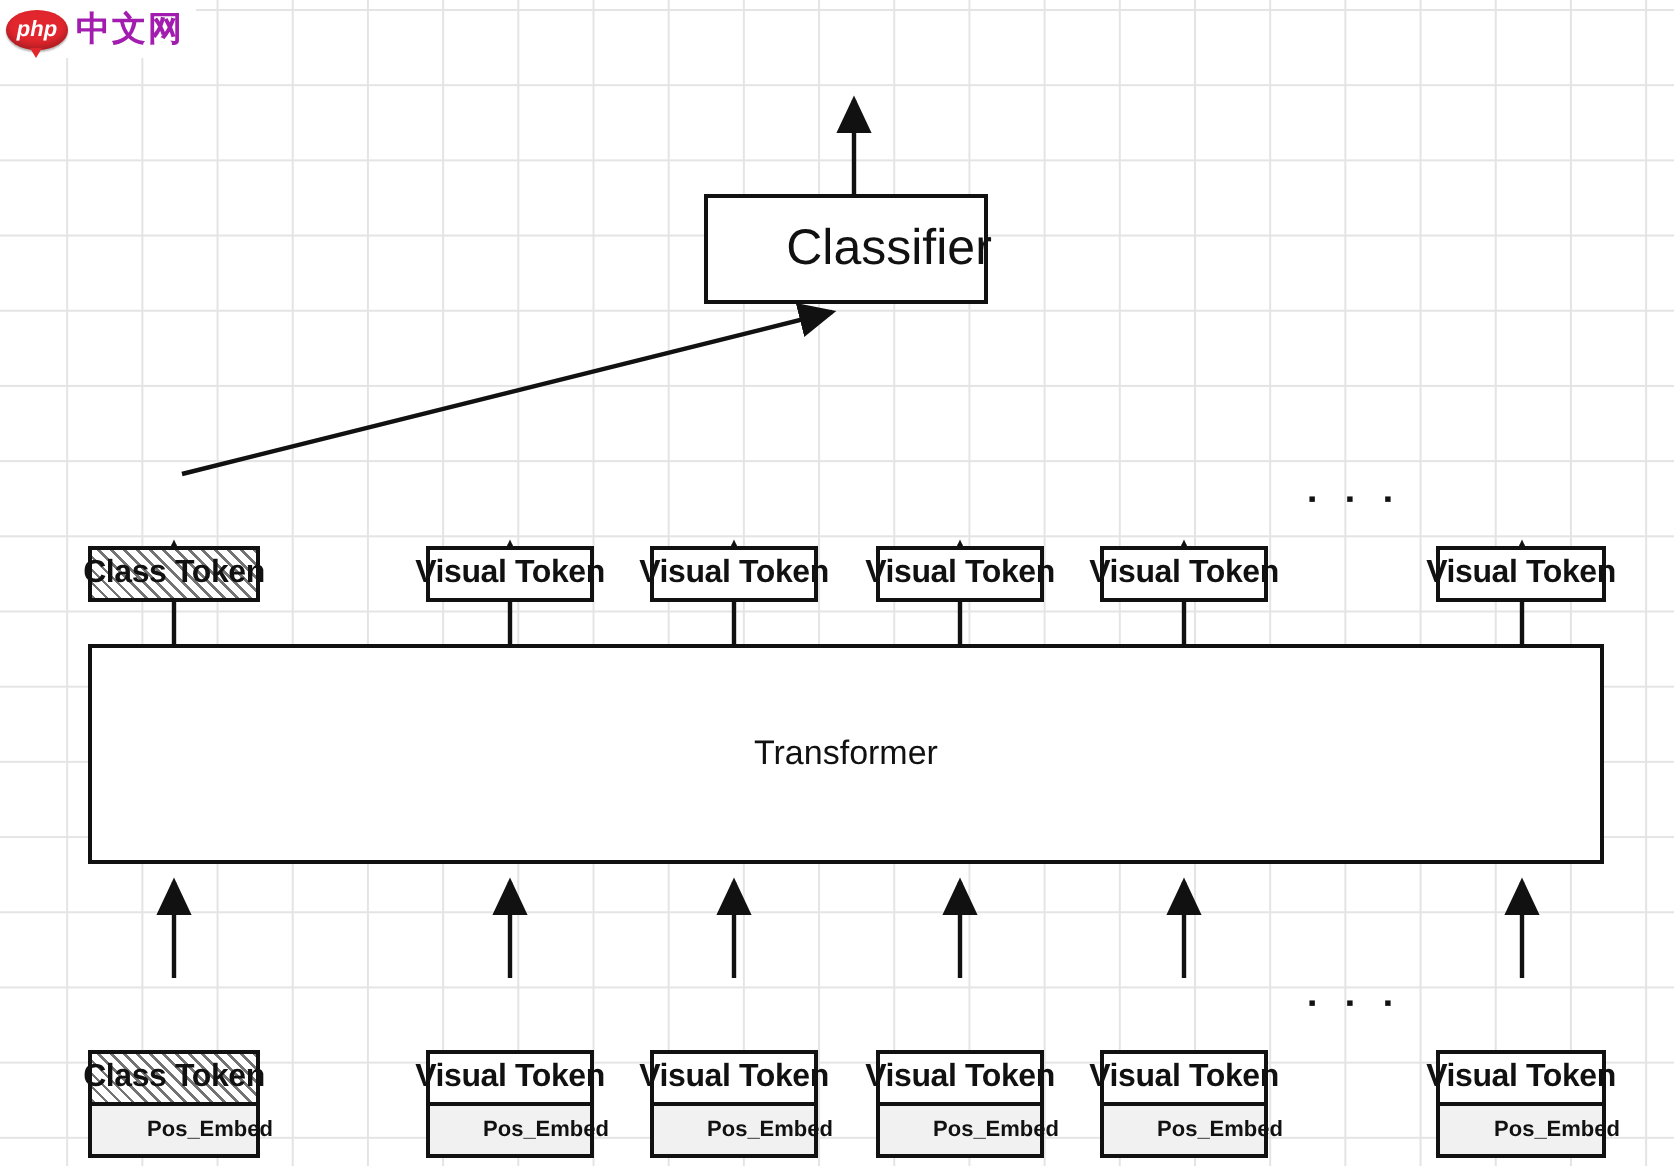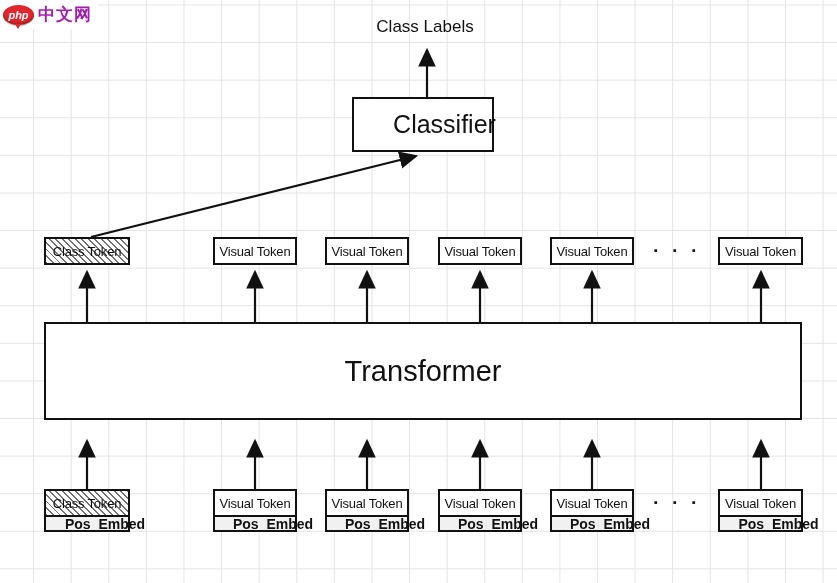--- a/index.html
+++ b/index.html
@@ -65,41 +65,42 @@
     position:absolute; background:#ffffff;
     border:2px solid var(--line);
     display:flex; align-items:center; justify-content:center;
     color:var(--text);
   }
   .classifier{
     left:352px; top:97px; width:142px; height:55px;
     font-size:25px; border-width:2.5px;padding-left:43px;
   }
   .transformer{
-    left:44px; top:322px; width:758px; height:98px;
-    font-size:29px; border-width:2.5px;
+    left:44px; top:322px; width:758px; height:110px;
+    font-size:17px; border-width:2.5px;
   }
   .token{
-    height:28px; font-size:13px; font-weight:400; letter-spacing:-.2px;
+    height:28px; font-size:16px; font-weight:700; letter-spacing:-.2px;
     white-space:nowrap;
+    margin-top:36px;
   }
   .hatched{
     background-image:repeating-linear-gradient(45deg,
       rgba(0,0,0,.55) 0px, rgba(0,0,0,.55) 1.4px,
       rgba(255,255,255,0) 1.4px, rgba(255,255,255,0) 4.6px);
   }
   .stack{
     position:absolute; display:flex; flex-direction:column;
   }
   .stack .token{position:static; width:100%;}
   .pos-embed{
-    width:100%; height:16px; background:var(--pos-embed-fill);
+    width:100%; height:27px; background:var(--pos-embed-fill);
     border:2px solid var(--line); border-top-width:1px;
     display:flex; align-items:center; justify-content:center;
-    font-size:14px; font-weight:600;padding-left:36px;
+    font-size:11px; font-weight:600;padding-left:36px;
   }
   .stack .token{border-bottom-width:1px; height:27px;}
   .ellipsis{
     position:absolute; width:62px; text-align:center;
     font-size:11px; letter-spacing:6px; color:var(--line);
     font-weight:bold;
   }
   
   svg.arrows{position:absolute; left:0; top:0; z-index:3; pointer-events:none;}
   svg.arrows line{stroke:var(--line); stroke-width:2.2;}
@@ -135,21 +136,20 @@
     <line x1="761" y1="322" x2="761" y2="272" marker-end="url(#ah)"></line>
 
     <line x1="87" y1="489" x2="87" y2="441" marker-end="url(#ah)"></line>
     <line x1="255" y1="489" x2="255" y2="441" marker-end="url(#ah)"></line>
     <line x1="367" y1="489" x2="367" y2="441" marker-end="url(#ah)"></line>
     <line x1="480" y1="489" x2="480" y2="441" marker-end="url(#ah)"></line>
     <line x1="592" y1="489" x2="592" y2="441" marker-end="url(#ah)"></line>
     <line x1="761" y1="489" x2="761" y2="441" marker-end="url(#ah)"></line>
   </svg>
 
-  <div class="class-labels">Class Labels</div>
 
   <div class="box classifier">Classifier</div>
 
   <div class="box token hatched" style="left:44px;  top:237px; width:86px;">Class Token</div>
   <div class="box token" style="left:213px; top:237px; width:84px;">Visual Token</div>
   <div class="box token" style="left:325px; top:237px; width:84px;">Visual Token</div>
   <div class="box token" style="left:438px; top:237px; width:84px;">Visual Token</div>
   <div class="box token" style="left:550px; top:237px; width:84px;">Visual Token</div>
   <div class="ellipsis" style="left:647px; top:244px;">▪ ▪ ▪</div>
   <div class="box token" style="left:718px; top:237px; width:85px;">Visual Token</div>

